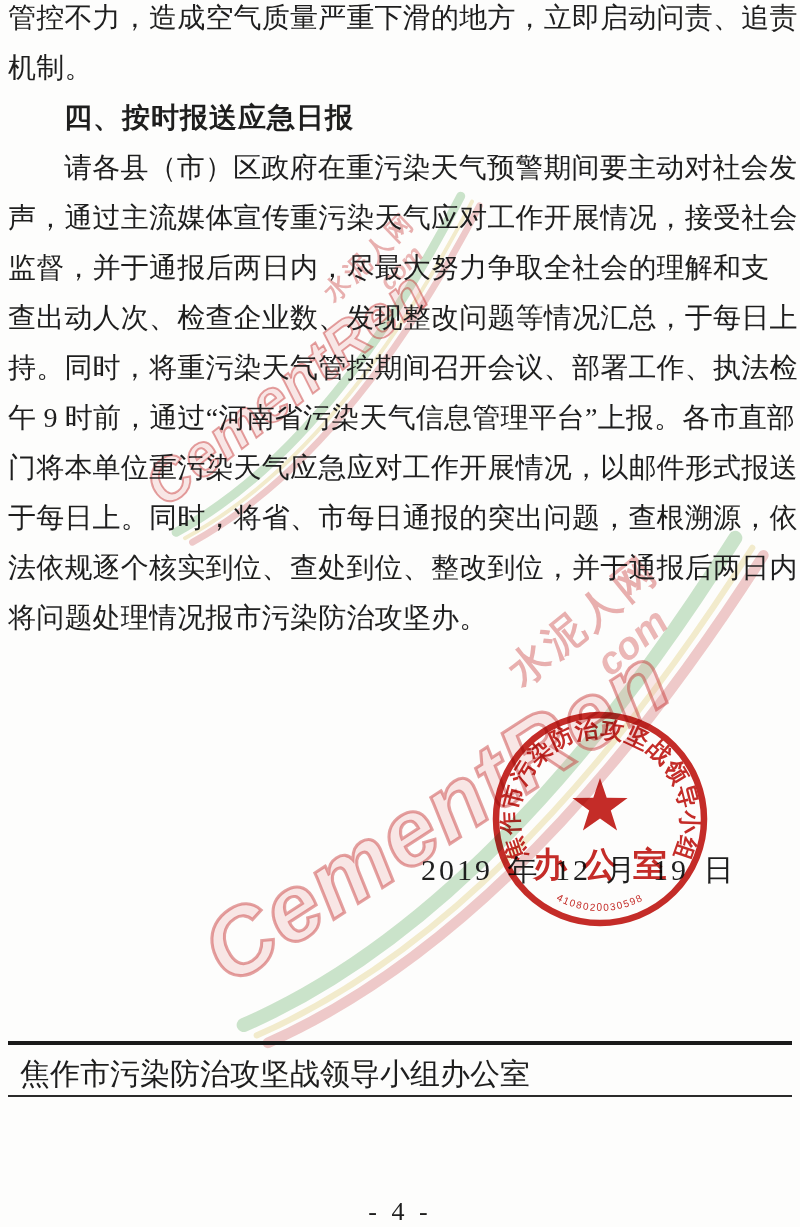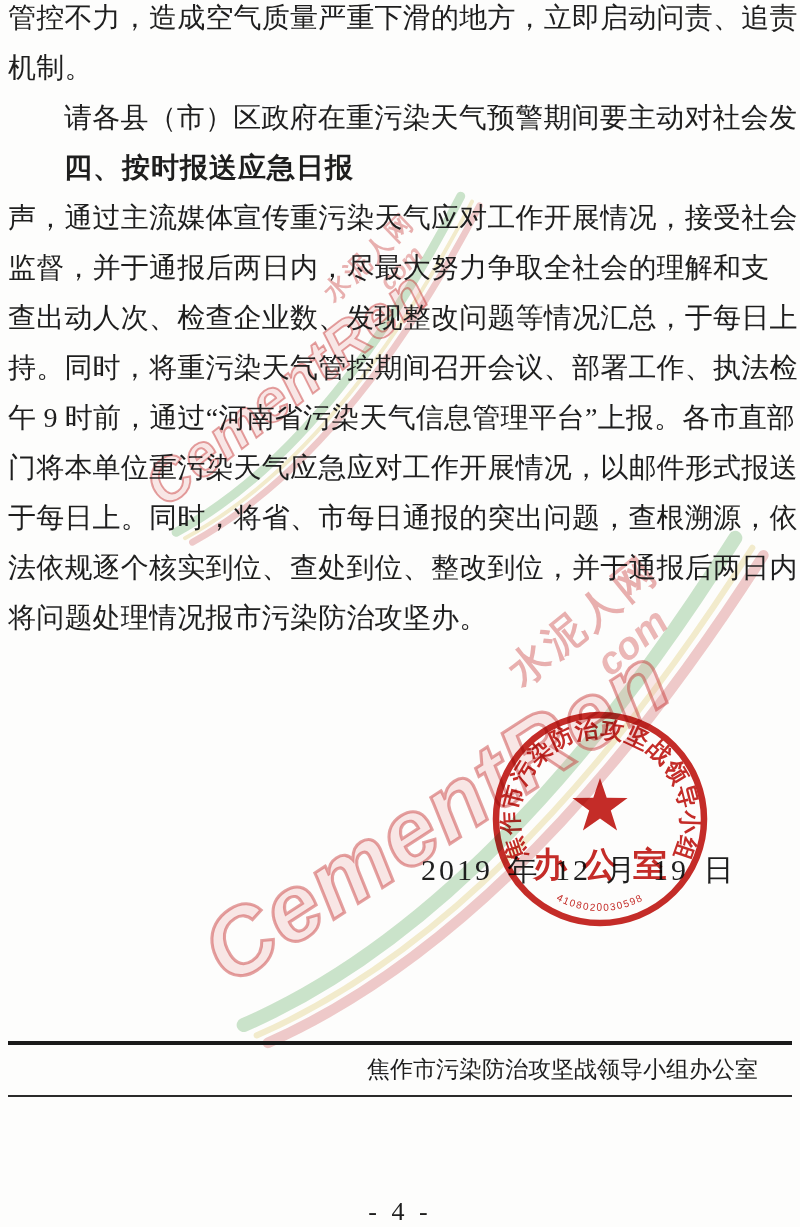--- a/index.html
+++ b/index.html
@@ -42,23 +42,23 @@
   }
   .seal text { fill: #c3201c; }
   .seal-ring-text { font-size: 23px; font-weight: 600; letter-spacing: 1px; font-family: "Liberation Serif", serif; }
   .seal-office { font-size: 34px; font-weight: 700; letter-spacing: 16px; font-family: "Liberation Serif", serif; }
   .seal-code { font-size: 10px; letter-spacing: 1.5px; font-family: "Liberation Sans", sans-serif; }
 
   
   .rule-thick { position: absolute; left: 8px; right: 8px; top: 1041px; height: 4px; background: #1a1a1a; z-index: 3; }
   .rule-thin  { position: absolute; left: 8px; right: 8px; top: 1095px; height: 2px; background: #2a2a2a; z-index: 3; }
   .footer-row {
-    position: absolute; left: 20px; right: 42px; top: 1054px;
-    display: flex; justify-content: flex-end; align-items: baseline;
-    font-size: 23px; z-index: 3; white-space: nowrap;
+    position: absolute; left: 20px; right: 35px; top: 1054px;
+    display: flex; justify-content: space-between; align-items: baseline;
+    font-size: 30px; z-index: 3; white-space: nowrap;
   }
   .page-number {
     position: absolute; left: 0; right: 0; top: 1197px;
     text-align: center; font-size: 26px; letter-spacing: 4px; z-index: 3;
   }
 
   
   .wm { position: absolute; width: 760px; height: 240px; transform-origin: 0 0; z-index: 1; pointer-events: none; }
   .wm-1 { left: 115px; top: 445px; transform: rotate(-38deg) scale(0.56); }
   .wm-2 { left: 160px; top: 880px; transform: rotate(-33deg) scale(0.88); }
@@ -106,22 +106,22 @@
       <path d="M 32 242 Q 348 292 806 84" fill="none" stroke="rgba(200,68,68,0.28)" stroke-width="12" stroke-linecap="round"></path>
     </svg>
     <span class="wm-brand">CementRen</span>
     <span class="wm-cn">水泥人网</span>
     <span class="wm-com">com</span>
   </div>
 
   <div class="textflow">
     <div class="line">管控不力，造成空气质量严重下滑的地方，立即启动问责、追责</div>
     <div class="line">机制。</div>
+    <div class="line heading indent">四、按时报送应急日报</div>
     <div class="line indent">请各县（市）区政府在重污染天气预警期间要主动对社会发</div>
-    <div class="line heading indent">四、按时报送应急日报</div>
     <div class="line">声，通过主流媒体宣传重污染天气应对工作开展情况，接受社会</div>
     <div class="line">监督，并于通报后两日内，尽最大努力争取全社会的理解和支</div>
     <div class="line">查出动人次、检查企业数、发现整改问题等情况汇总，于每日上</div>
     <div class="line">持。同时，将重污染天气管控期间召开会议、部署工作、执法检</div>
     <div class="line">午 9 时前，通过“河南省污染天气信息管理平台”上报。各市直部</div>
     <div class="line">门将本单位重污染天气应急应对工作开展情况，以邮件形式报送</div>
     <div class="line">于每日上。同时，将省、市每日通报的突出问题，查根溯源，依</div>
     <div class="line">法依规逐个核实到位、查处到位、整改到位，并于通报后两日内</div>
     <div class="line">将问题处理情况报市污染防治攻坚办。</div>
   </div>

